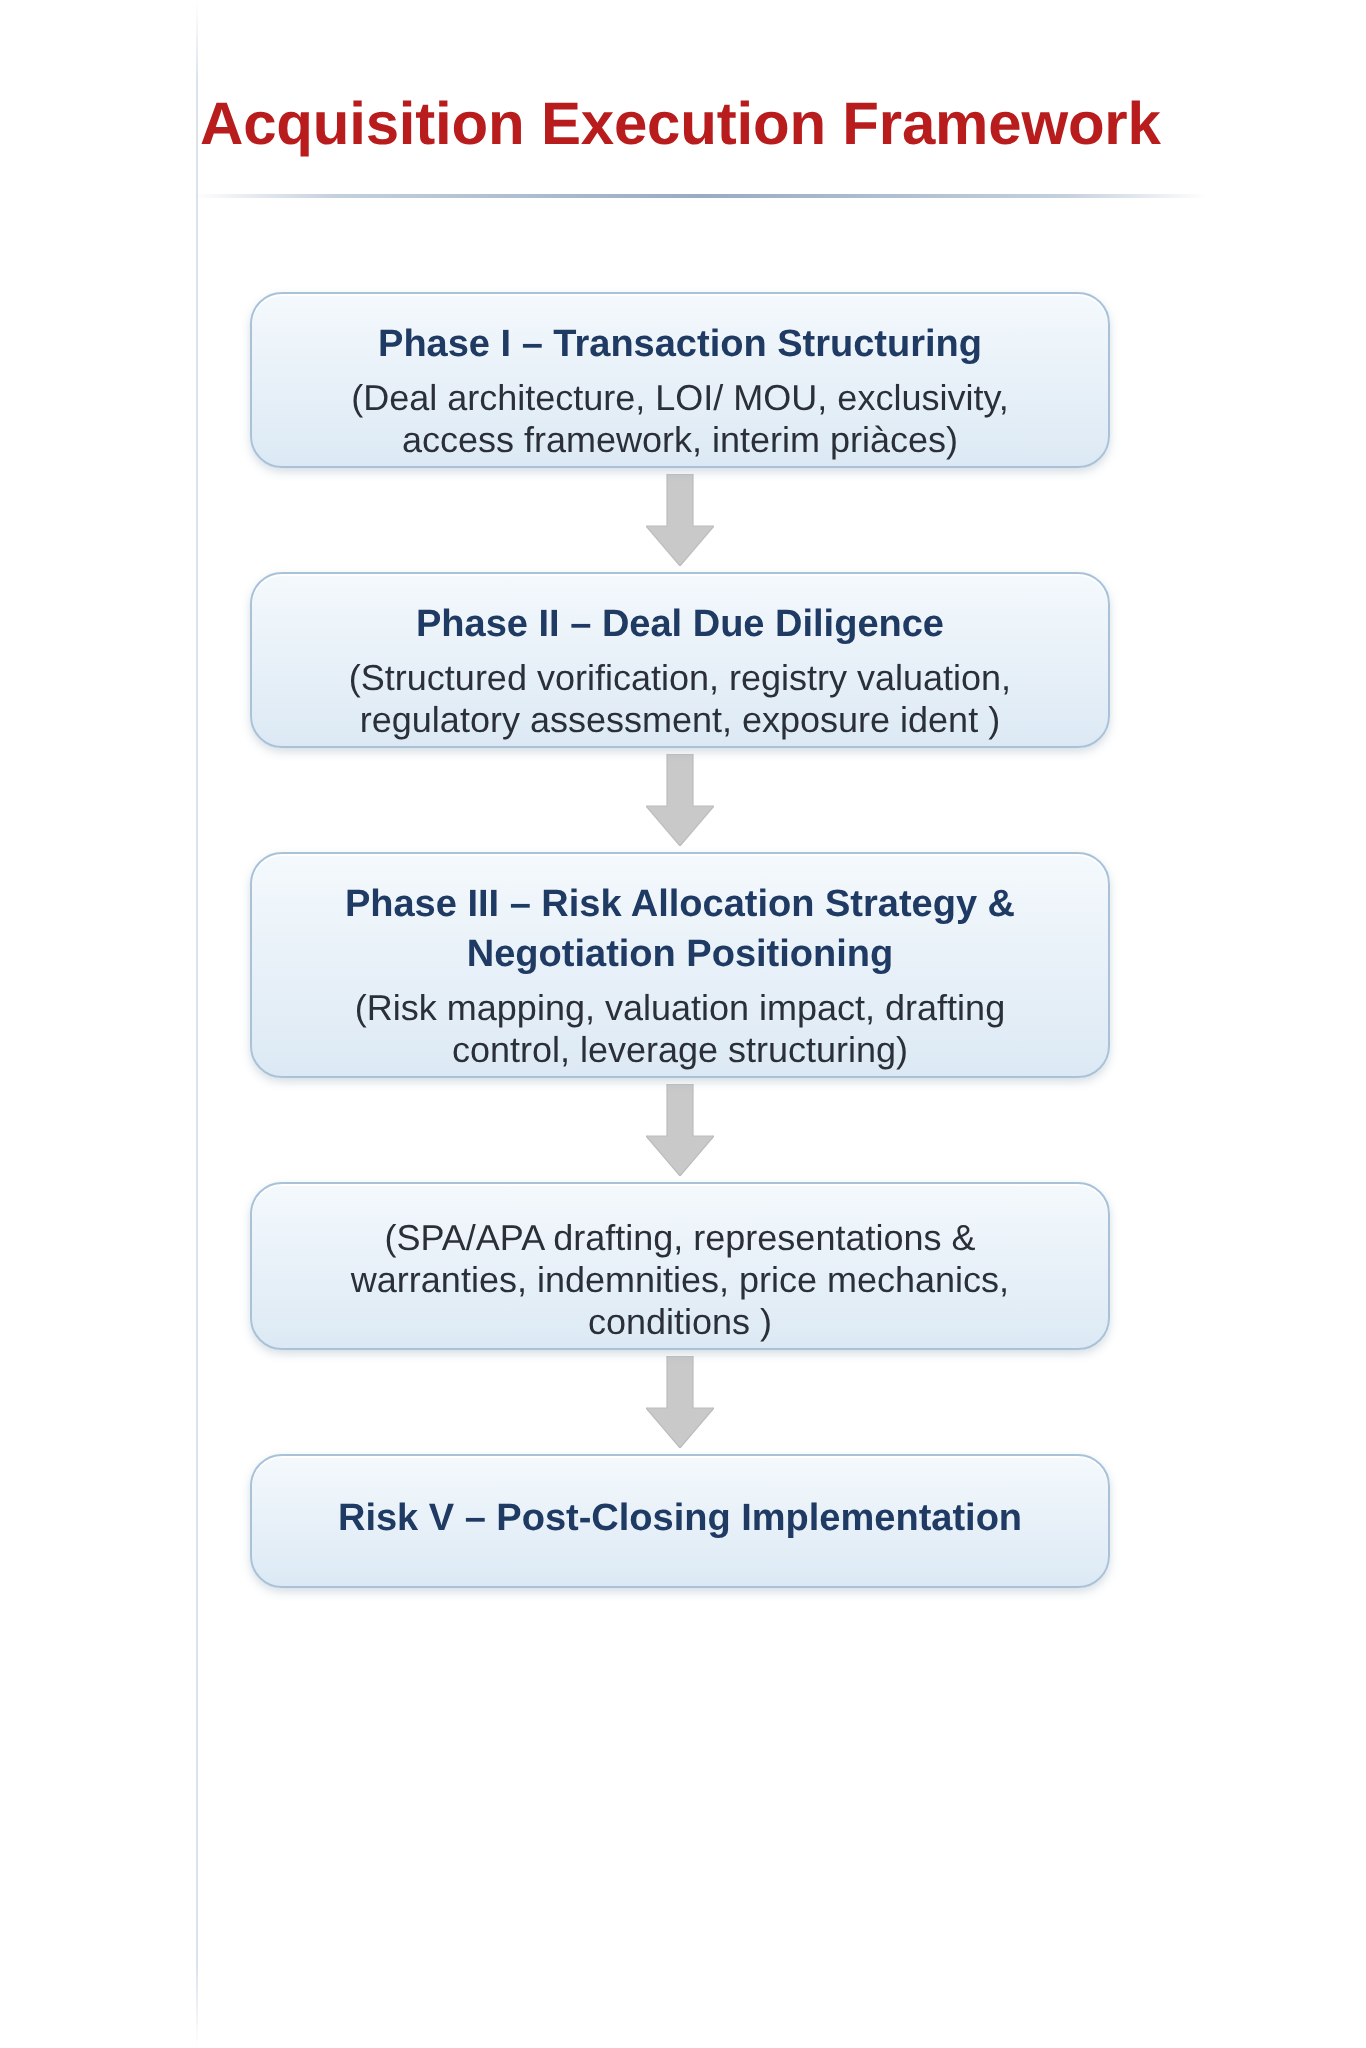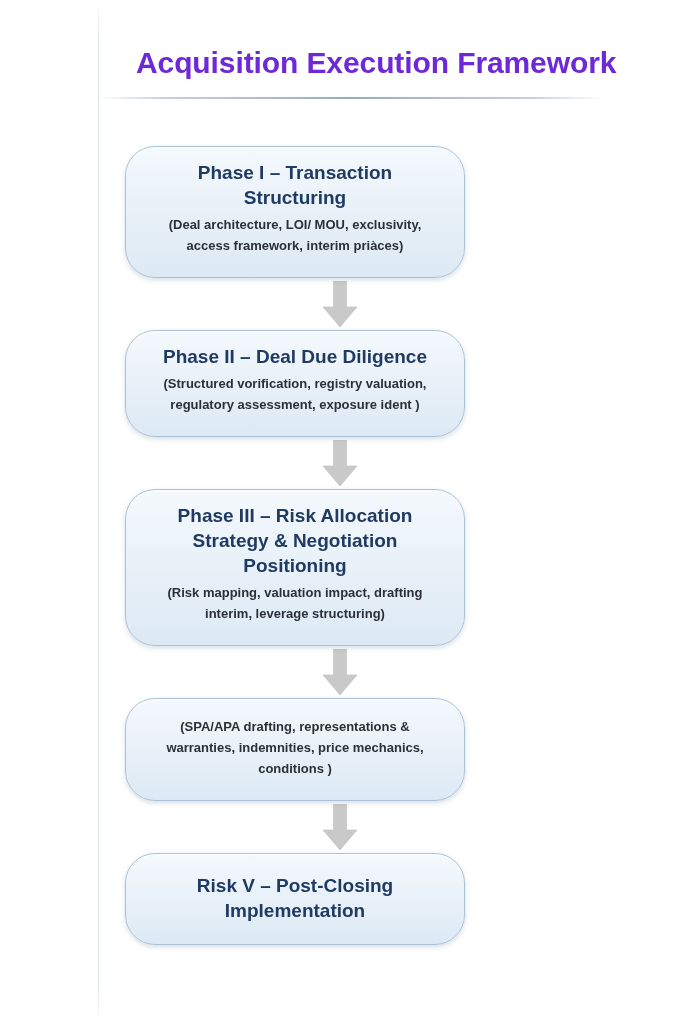--- a/index.html
+++ b/index.html
@@ -43,23 +43,22 @@
     left: 100px;
     top: 44px;
     width: 500px;
   }
   .page-title {
     margin: 0;
     font-size: 30px;
     line-height: 38px;
     font-weight: 700;
     letter-spacing: -0.1px;
-    color: #6d28d9;
+    color: #b91c1c;
     white-space: nowrap;
-    padding-left: 36px;
   }
   .title-rule {
     position: absolute;
     left: 96px;
     top: 97px;
     width: 508px;
     height: 2px;
     background: linear-gradient(to right,
                 rgba(185,200,216,0.00) 0%,
                 rgba(150,170,194,0.55) 14%,
@@ -72,43 +71,43 @@
   .flow {
     position: absolute;
     left: 125px;
     top: 146px;
     width: 430px;
   }
 
   .node {
     position: relative;
     box-sizing: border-box;
-    width: 340px;
+    width: 430px;
     border: 1px solid #a9c2d8;
-    border-radius: 30px;
+    border-radius: 16px;
     background: linear-gradient(to bottom, #f4f9fc 0%, #eaf2f9 42%, #dce9f4 100%);
     box-shadow: 0 2px 5px rgba(120,145,170,0.30),
                 inset 0 1px 0 rgba(255,255,255,0.95);
-    padding: 13px 22px 21px 22px;
+    padding: 13px 22px 2px 22px;
     text-align: center;
   }
 
   .node-title {
     margin: 0;
     font-size: 19px;
     line-height: 25px;
     font-weight: 700;
     color: #1F3A63;
   }
 
   .node-sub {
     margin: 4px 0 0 0;
-    font-size: 13px;
+    font-size: 18px;
     line-height: 21px;
-    font-weight: 700;
+    font-weight: 400;
     color: #2b3038;
   }
 
   .node.no-sub {
     padding-top: 19px;
     padding-bottom: 21px;
   }
 
   
   .connector {
@@ -152,21 +151,21 @@
     </div>
 
     <div class="connector">
       <svg class="arrow-down" width="34" height="46" viewBox="0 0 34 46">
         <polygon points="10.5,0 23.5,0 23.5,26 34,26 17,46 0,26 10.5,26" fill="#c9c9c9" stroke="#bdbdbd" stroke-width="0.6"></polygon>
       </svg>
     </div>
 
     <div class="node">
       <p class="node-title">Phase III – Risk Allocation Strategy &amp; Negotiation Positioning</p>
-      <p class="node-sub">(Risk mapping, valuation impact, drafting interim, leverage structuring)</p>
+      <p class="node-sub">(Risk mapping, valuation impact, drafting control, leverage structuring)</p>
     </div>
 
     <div class="connector">
       <svg class="arrow-down" width="34" height="46" viewBox="0 0 34 46">
         <polygon points="10.5,0 23.5,0 23.5,26 34,26 17,46 0,26 10.5,26" fill="#c9c9c9" stroke="#bdbdbd" stroke-width="0.6"></polygon>
       </svg>
     </div>
 
     <div class="node">
       <p class="node-sub">(SPA/APA drafting, representations &amp; warranties, indemnities, price mechanics, conditions )</p>

